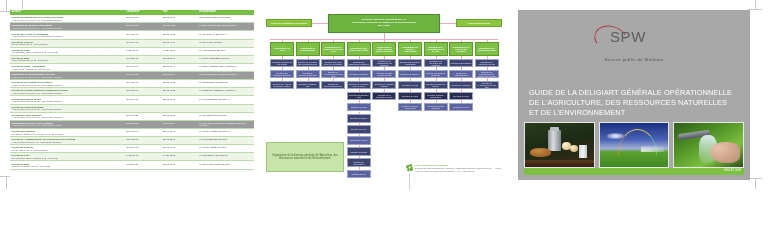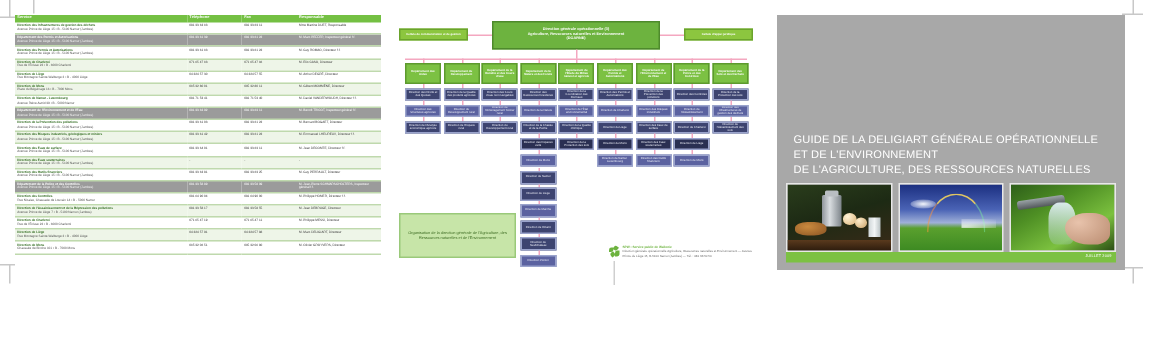--- a/index.html
+++ b/index.html
@@ -505,25 +505,32 @@
           <span>Direction générale opérationnelle Agriculture, Ressources naturelles et Environnement — Avenue Prince de Liège 15, B-5100 Namur (Jambes) — Tél. : 081 33 50 50</span>
         </div>
       </div>
       <div class="colo-rule"></div>
     </div>
   </div>
 
   <div class="panel-right">
     <div class="cover">
 
+      <div class="logo-wrap">
+        <div class="spw-mark">
+          <div class="spw-arc"></div>
+          <div class="spw-text">SPW</div>
+        </div>
+        <div class="spw-sub">Service public de Wallonie</div>
+      </div>
 
       <div class="cover-title">
         <span>GUIDE DE LA DELIGIART GÉNÉRALE OPÉRATIONNELLE</span>
+        <span>DE L'AGRICULTURE, DES RESSOURCES NATURELLES</span>
         <span>ET DE L'ENVIRONNEMENT</span>
-        <span>DE L'AGRICULTURE, DES RESSOURCES NATURELLES</span>
       </div>
 
       <div class="photos">
         <div class="photo ph1">
           <span class="table"></span>
             <span class="can"></span>
             <span class="can-lid"></span>
           <span class="bread"></span>
             <span class="egg1"></span>
             <span class="egg2"></span>

